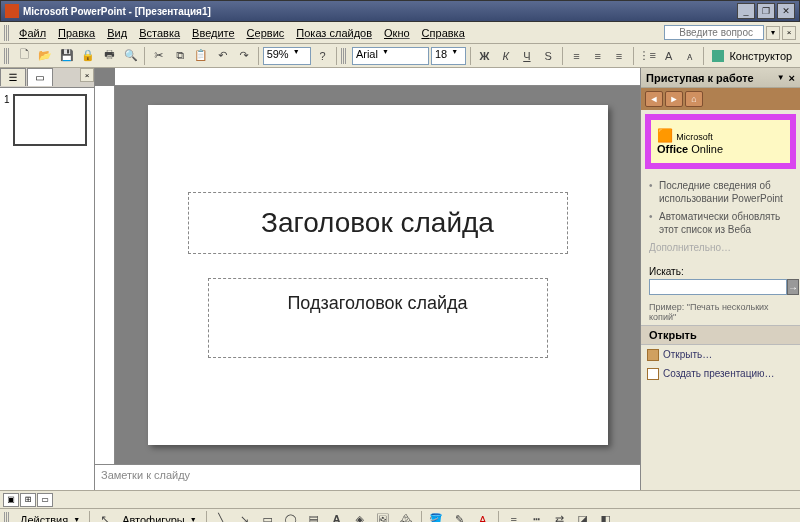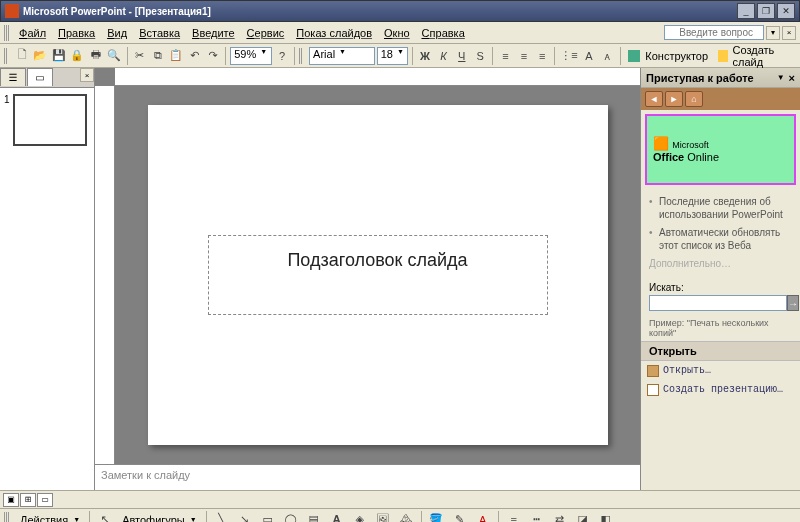--- a/index.html
+++ b/index.html
@@ -43,35 +43,35 @@
   .ph { border: 1px dashed #888; padding: 14px 20px; text-align:center; color:#222; }
   .ph-title { width: 380px; font-size: 28px; margin-bottom: 24px; }
   .ph-sub { width: 340px; font-size: 18px; min-height: 80px; display:flex; align-items:flex-start; justify-content:center; }
   .notes { height: 26px; background:#fff; border-top:1px solid #888; padding: 4px 6px; color:#888; font-size:11px; }
   
   .taskpane { width: 160px; background: #ece9d8; border-left: 1px solid #888; display:flex; flex-direction:column; }
   .tphead { height: 20px; background: linear-gradient(#d8d4c4,#c8c4b4); display:flex; align-items:center; padding:0 5px; font-weight:bold; border-bottom:1px solid #aca899; }
   .tphead .spacer { flex:1; }
   .tpnav { height: 22px; background: #b08050; display:flex; align-items:center; padding:0 4px; gap:2px; }
   .tpnav .nav { width:18px; height:16px; background:#d09060; border:1px solid #805030; border-radius:2px; display:flex; align-items:center; justify-content:center; color:#fff; font-size:9px; }
-  .tplogo { padding:20px 6px; background:#86efac; border:2px solid #d946ef; margin:4px; font-size:11px; }
+  .tplogo { padding:8px 6px; background:#fef9c3; border:6px solid #d946ef; margin:4px; font-size:11px; }
   .tplogo b { font-weight:bold; }
   .tplist { padding: 4px 8px; }
   .tplink { font-size: 10px; color:#555; padding: 3px 0 3px 10px; position:relative; line-height:1.25; }
   .tplink::before { content:"•"; position:absolute; left:0; color:#888; }
   .tplink.dim { color:#aaa; padding-left:0; }
   .tplink.dim::before { content:""; }
   .tpsearch { padding: 4px 8px; }
   .tpsearch label { font-size:10px; display:block; margin-bottom:2px; }
   .searchrow { display:flex; }
   .searchrow input { flex:1; height:16px; border:1px solid #7f9db9; font-size:10px; padding:0 2px; }
   .searchrow .go { width:18px; height:16px; background:#999; color:#fff; border:1px solid #666; display:flex; align-items:center; justify-content:center; font-size:10px; }
   .example { font-size:9px; color:#666; padding:3px 8px; }
   .tpsection { background:#d8d0c0; padding:3px 8px; font-weight:bold; font-size:11px; border-top:1px solid #bbb; border-bottom:1px solid #bbb; }
-  .tpaction { font-size:10px; padding:4px 8px 4px 22px; color:#336; position:relative;font-family:Liberation Mono, monospace; }
+  .tpaction { font-size:10px; padding:4px 8px 4px 22px; color:#336; position:relative; }
   .tpaction .aicon { position:absolute; left:6px; width:12px; height:12px; background:#d0a060; border:1px solid #a07030; }
   
   .viewbtns { height: 18px; background:#ece9d8; border-top:1px solid #aca899; display:flex; align-items:center; padding:0 3px; gap:1px; }
   .viewbtns .vb { width:16px; height:14px; border:1px solid #888; background:#fff; display:flex; align-items:center; justify-content:center; font-size:8px; }
   
   .drawbar { height: 22px; background:#ece9d8; border-top:1px solid #aca899; display:flex; align-items:center; padding:0 4px; gap:3px; }
 </style>
 </head>
 <body>
 
@@ -143,24 +143,20 @@
   <div class="tbtn">≡</div>
   <div class="tsep"></div>
   <div class="tbtn">⋮≡</div>
   <div class="tbtn">A</div>
   <div class="tbtn">ᴀ</div>
   <div class="tsep"></div>
   <div class="tlabel">
       <span style="width:12px;height:12px;background:#4a8;display:inline-block"></span>
       <span>Конструктор</span>
     </div>
-  <div class="tlabel">
-      <span style="width:12px;height:12px;background:#fc4;display:inline-block"></span>
-      <span>Создать слайд</span>
-    </div>
 </div>
 
 <div class="main">
 
   <div class="outlinetabs">
     <div class="tabstrip">
       <div class="tab">☰</div>
       <div class="tab active">▭</div>
       <span style="flex:1"></span>
       <span class="tinybtn">×</span>
@@ -171,20 +167,21 @@
         <div class="thumb"></div>
       </div>
     </div>
   </div>
 
   <div class="center">
     <div class="slidewrap">
       <div class="ruler-h"></div>
       <div class="ruler-v"></div>
       <div class="slide">
+        <div class="ph ph-title">Заголовок слайда</div>
         <div class="ph ph-sub">Подзаголовок слайда</div>
       </div>
     </div>
     <div class="notes">Заметки к слайду</div>
   </div>
 
   <div class="taskpane">
     <div class="tphead">
       <span>Приступая к работе</span>
       <span class="spacer"></span>

